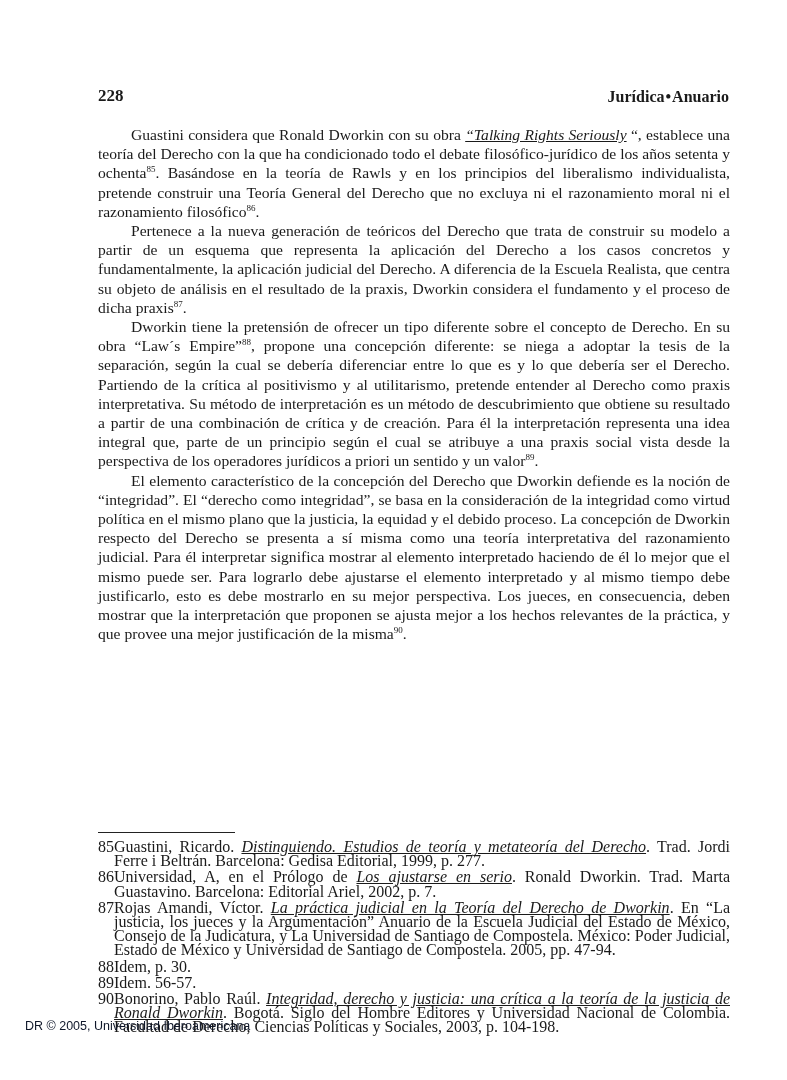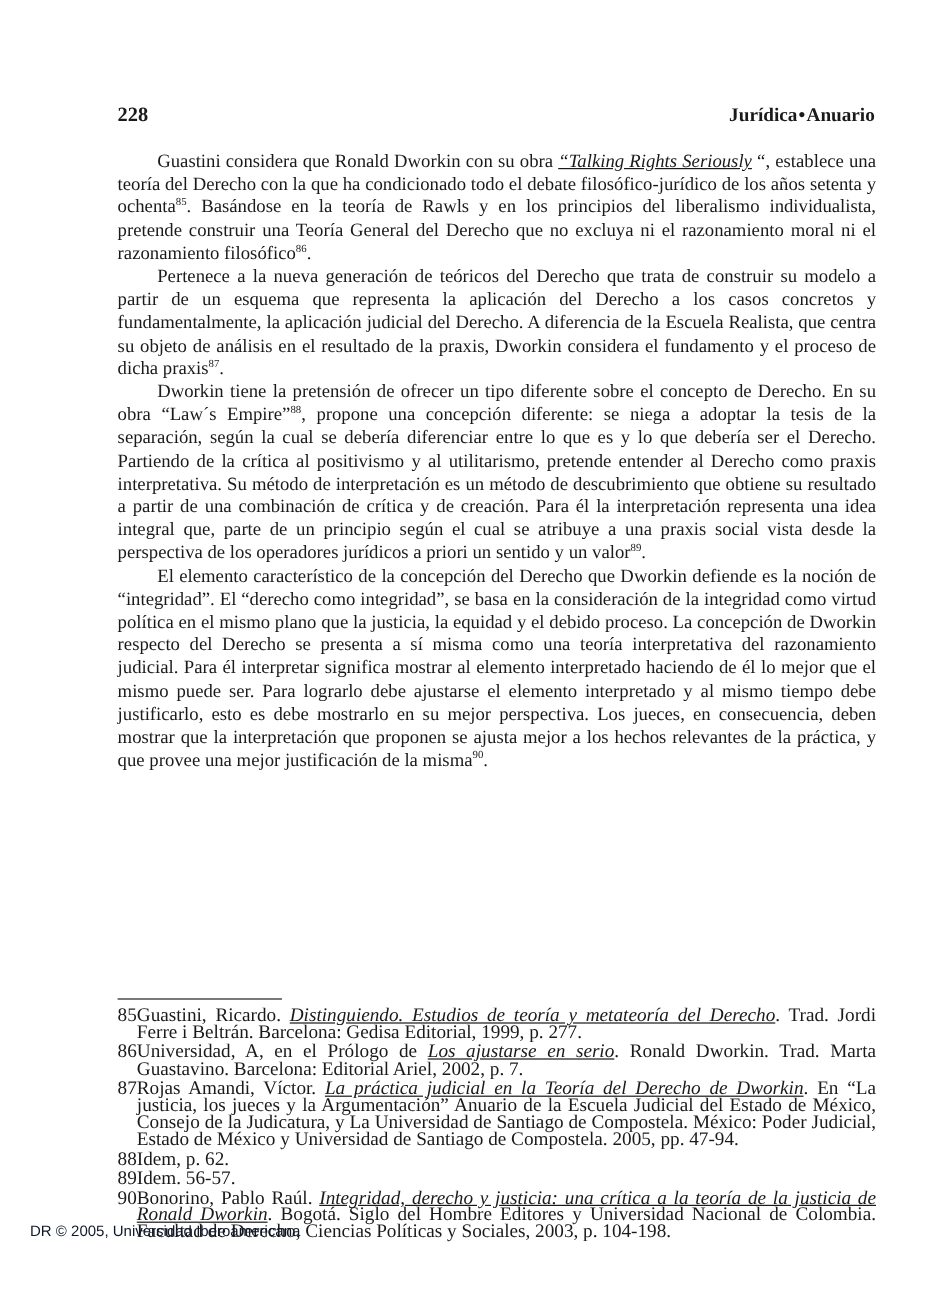--- a/index.html
+++ b/index.html
@@ -33,18 +33,18 @@
   <p class="indent"><span>Dworkin tiene la pretensión de ofrecer un tipo diferente sobre el concepto de Derecho. En su obra “Law´s Empire”</span><sup>88</sup><span>, propone una concepción diferente: se niega a adoptar la tesis de la separación, según la cual se debería diferenciar entre lo que es y lo que debería ser el Derecho. Partiendo de la crítica al positivismo y al utilitarismo, pretende entender al Derecho como praxis interpretativa. Su método de interpretación es un método de descubrimiento que obtiene su resultado a partir de una combinación de crítica y de creación. Para él la interpretación representa una idea integral que, parte de un principio según el cual se atribuye a una praxis social vista desde la perspectiva de los operadores jurídicos a priori un sentido y un valor</span><sup>89</sup><span>.</span></p>
   <p class="indent"><span>El elemento característico de la concepción del Derecho que Dworkin defiende es la noción de “integridad”. El “derecho como integridad”, se basa en la consideración de la integridad como virtud política en el mismo plano que la justicia, la equidad y el debido proceso. La concepción de Dworkin respecto del Derecho se presenta a sí misma como una teoría interpretativa del razonamiento judicial. Para él interpretar significa mostrar al elemento interpretado haciendo de él lo mejor que el mismo puede ser. Para lograrlo debe ajustarse el elemento interpretado y al mismo tiempo debe justificarlo, esto es debe mostrarlo en su mejor perspectiva. Los jueces, en consecuencia, deben mostrar que la interpretación que proponen se ajusta mejor a los hechos relevantes de la práctica, y que provee una mejor justificación de la misma</span><sup>90</sup><span>.</span></p>
 </div>
 
 <div class="fn-rule"></div>
 
 <div class="footnotes">
   <p class="footnote"><span class="fn-num">85</span><span>Guastini, Ricardo. </span><i>Distinguiendo. Estudios de teoría y metateoría del Derecho</i><span>. Trad. Jordi Ferre i Beltrán. Barcelona: Gedisa Editorial, 1999, p. 277.</span></p>
   <p class="footnote"><span class="fn-num">86</span><span>Universidad, A, en el Prólogo de </span><i>Los ajustarse en serio</i><span>. Ronald Dworkin. Trad. Marta Guastavino. Barcelona: Editorial Ariel, 2002, p. 7.</span></p>
   <p class="footnote"><span class="fn-num">87</span><span>Rojas Amandi, Víctor. </span><i>La práctica judicial en la Teoría del Derecho de Dworkin</i><span>. En “La justicia, los jueces y la Argumentación” Anuario de la Escuela Judicial del Estado de México, Consejo de la Judicatura, y La Universidad de Santiago de Compostela. México: Poder Judicial, Estado de México y Universidad de Santiago de Compostela. 2005, pp. 47-94.</span></p>
-  <p class="footnote"><span class="fn-num">88</span><span>Idem, p. 62.</span><i></i><span></span></p>
+  <p class="footnote"><span class="fn-num">88</span><span>Idem, p. 30.</span><i></i><span></span></p>
   <p class="footnote"><span class="fn-num">89</span><span>Idem. 56-57.</span><i></i><span></span></p>
   <p class="footnote"><span class="fn-num">90</span><span>Bonorino, Pablo Raúl. </span><i>Integridad, derecho y justicia: una crítica a la teoría de la justicia de Ronald Dworkin</i><span>. Bogotá. Siglo del Hombre Editores y Universidad Nacional de Colombia. Facultad de Derecho, Ciencias Políticas y Sociales, 2003, p. 104-198.</span></p>
 </div>
 
 <div class="copyright">DR © 2005, Universidad Iberoamericana</div>
 
 </body></html>

